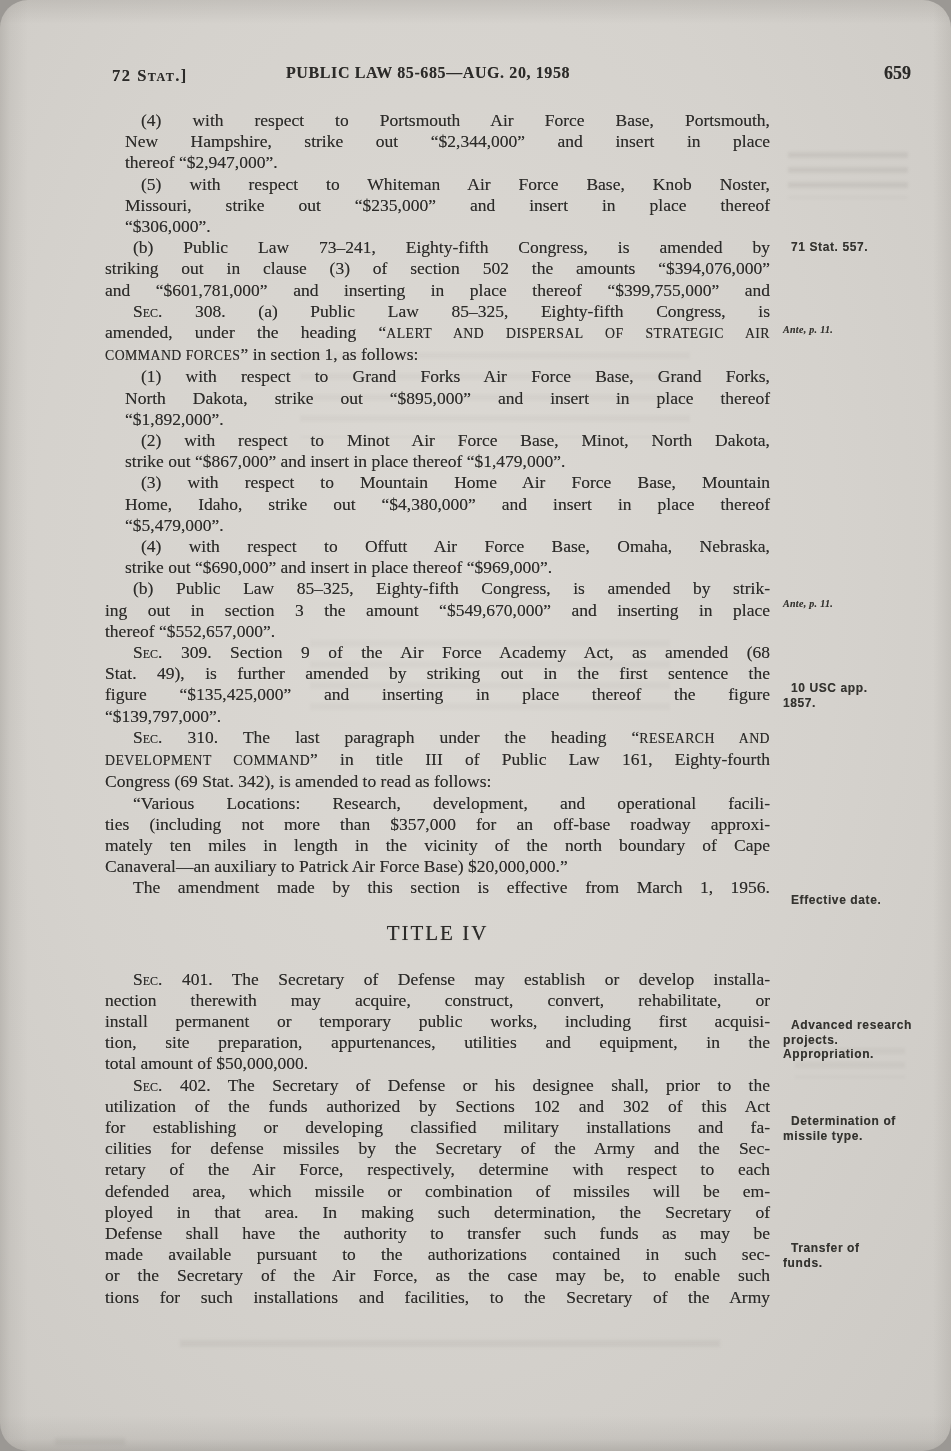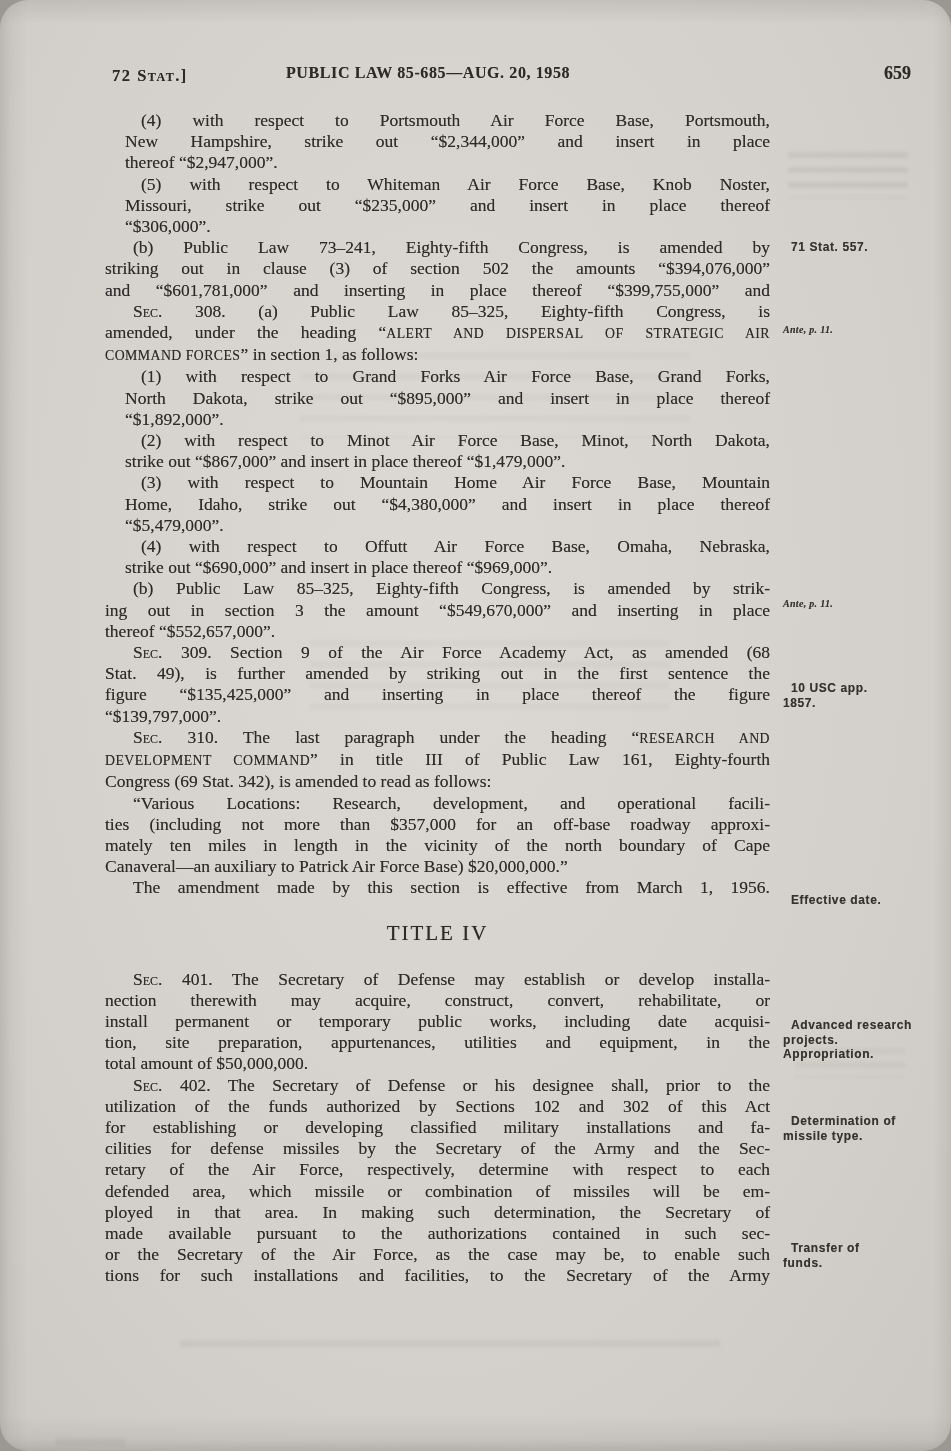--- a/index.html
+++ b/index.html
@@ -172,32 +172,33 @@
         <div class="line">mately ten miles in length in the vicinity of the north boundary of Cape</div>
         <div class="line last">Canaveral—an auxiliary to Patrick Air Force Base) $20,000,000.”</div>
       </div>
       <div class="para flush">
         <div class="line first">The amendment made by this section is effective from March 1, 1956.</div>
       </div>
       <div class="title-heading">TITLE IV</div>
       <div class="para flush">
         <div class="line first"><span class="sc">Sec.</span><span> 401. The Secretary of Defense may establish or develop installa-</span></div>
         <div class="line">nection therewith may acquire, construct, convert, rehabilitate, or</div>
-        <div class="line">install permanent or temporary public works, including date acquisi-</div>
+        <div class="line">install permanent or temporary public works, including first acquisi-</div>
         <div class="line">tion, site preparation, appurtenances, utilities and equipment, in the</div>
         <div class="line last">total amount of $50,000,000.</div>
       </div>
       <div class="para flush">
         <div class="line first"><span class="sc">Sec.</span><span> 402. The Secretary of Defense or his designee shall, prior to the</span></div>
         <div class="line">utilization of the funds authorized by Sections 102 and 302 of this Act</div>
         <div class="line">for establishing or developing classified military installations and fa-</div>
         <div class="line">cilities for defense missiles by the Secretary of the Army and the Sec-</div>
         <div class="line">retary of the Air Force, respectively, determine with respect to each</div>
         <div class="line">defended area, which missile or combination of missiles will be em-</div>
         <div class="line">ployed in that area. In making such determination, the Secretary of</div>
+        <div class="line">Defense shall have the authority to transfer such funds as may be</div>
         <div class="line">made available pursuant to the authorizations contained in such sec-</div>
         <div class="line">or the Secretary of the Air Force, as the case may be, to enable such</div>
         <div class="line">tions for such installations and facilities, to the Secretary of the Army</div>
       </div>
     </div>
 
   <div>
       <div class="note gothic" style="top: 240px; width: 140px;">71 Stat. 557.</div>
       <div class="note ital" style="top: 324px; width: 140px;">Ante, p. 11.</div>
       <div class="note ital" style="top: 598px; width: 140px;">Ante, p. 11.</div>

